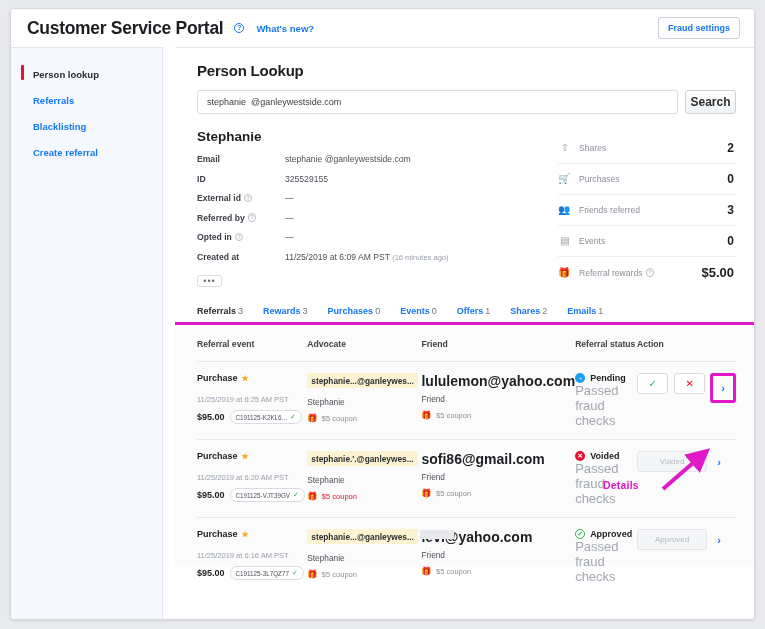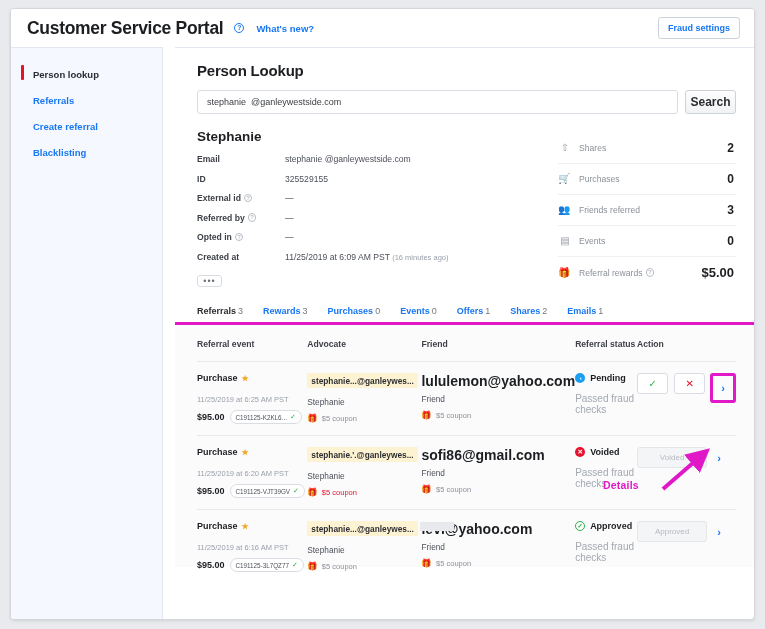--- a/index.html
+++ b/index.html
@@ -234,21 +234,21 @@
   .status-line { display: flex; align-items: center; gap: 5px; }
   .st-dot {
     width: 10px; height: 10px; border-radius: 50%;
     display: flex; align-items: center; justify-content: center;
     color: #fff; font-size: 6.5px; font-weight: bold; flex: none;
   }
   .st-dot.pending { background: #1a9ff0; }
   .st-dot.voided  { background: #e8112d; }
   .st-dot.approved{ background: #fff; border: 1.2px solid #2ab34a; color: #2ab34a; }
   .st-text { font-size: 9px; font-weight: bold; color: #1c1e21; }
-  .st-sub { font-size: 10px; color: #a3a8b0; margin-top: 10px; }
+  .st-sub { font-size: 13px; color: #a3a8b0; margin-top: 0; }
 
   .act-row { display: flex; gap: 6px; }
   .act-btn {
     width: 31px; height: 21px;
     border: 1px solid #d9dce2; border-radius: 3px;
     background: #fff; cursor: pointer;
     font-size: 10px; font-family: inherit;
     display: flex; align-items: center; justify-content: center;
   }
   .act-btn.ok { color: #2ab34a; }
@@ -292,22 +292,22 @@
     </a>
     <div class="header-spacer"></div>
     <button class="fraud-btn">Fraud settings</button>
   </div>
 
   <div class="body-wrap">
 
     <div class="sidebar">
       <div class="side-item active">Person lookup</div>
       <div class="side-item">Referrals</div>
+      <div class="side-item">Blacklisting</div>
       <div class="side-item">Create referral</div>
-      <div class="side-item">Blacklisting</div>
     </div>
 
     <div class="content">
 
       <div class="page-title">Person Lookup</div>
 
       <div class="search-row">
         <input class="search-input" value="stephanie  @ganleywestside.com" style="">
         <button class="search-btn">Search</button>
       </div>

